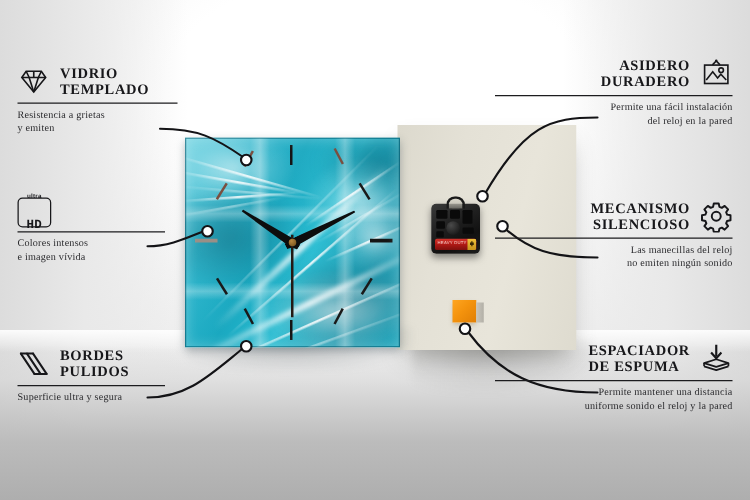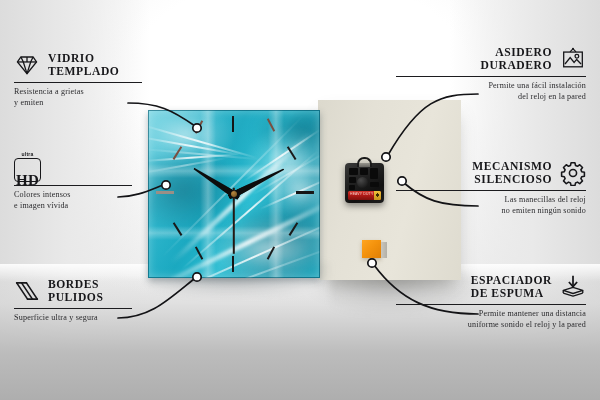--- a/index.html
+++ b/index.html
@@ -324,22 +324,22 @@
     line-height: 1;
   }
   .icon-hd .hd-ultra {
     font-family: "Liberation Sans", sans-serif;
     font-size: 5px;
     font-weight: bold;
     letter-spacing: 0.2px;
     color: #17171a;
   }
   .icon-hd .hd-big {
-    font-family: Liberation Serif, serif;
-    font-size: 15px;
+    font-family: Liberation Mono, monospace;
+    font-size: 10px;
     font-weight: bold;
     letter-spacing: 0.3px;
     color: #17171a;
     margin-top: 16px;
   }
 </style>
 </head>
 <body>
 
 <div id="infographic">

